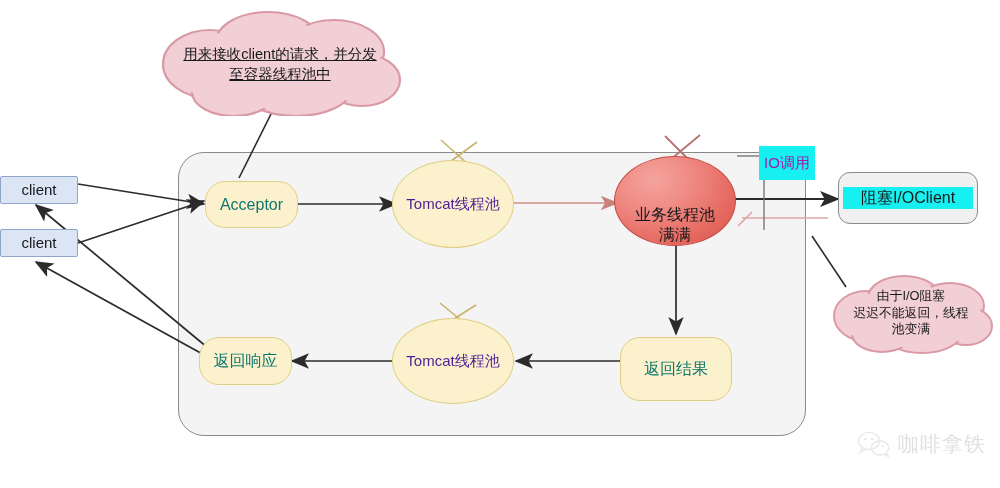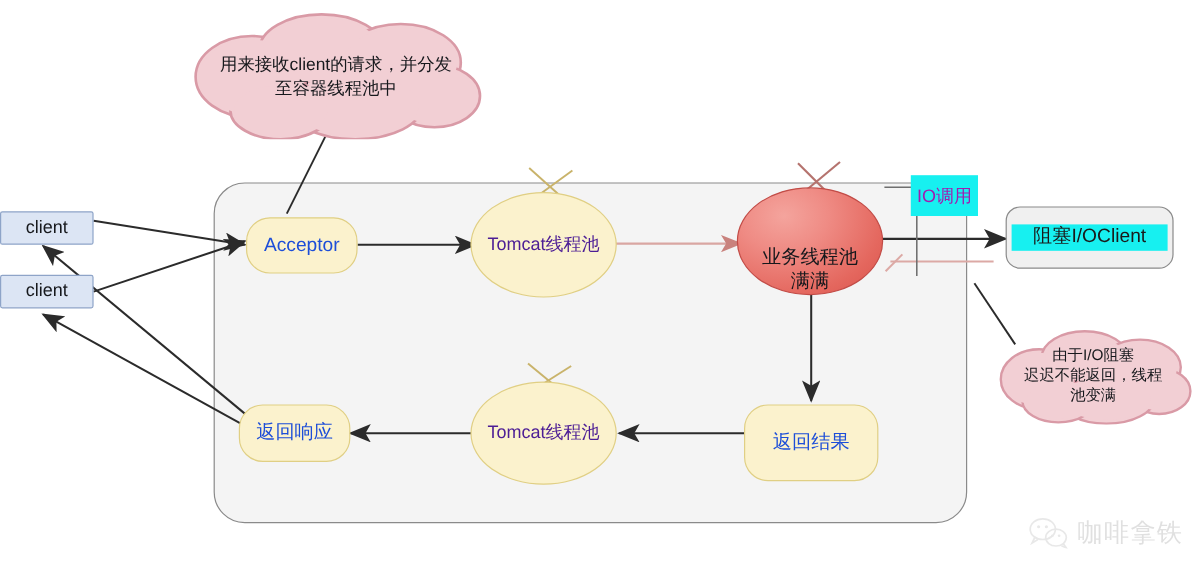--- a/index.html
+++ b/index.html
@@ -17,21 +17,21 @@
   .client-box{
     background:#dce5f4;border:1px solid #8ea4c8;border-radius:2px;
     font-size:15px;color:#16181c;justify-content:center;
   }
   .container-box{
     position:absolute;background:#f4f4f4;border:1.6px solid #8a8a8a;
     border-radius:26px;
   }
   .yellow-box{
     background:#fbf2cd;border:1.7px solid #e0cf84;border-radius:20px;
-    font-size:16px;color:#1d4ed8;
+    font-size:16px;color:#0f766e;
   }
   .yellow-ellipse{
     background:#fbf2cd;border:1.7px solid #e0cf84;border-radius:50%;
     font-size:15px;color:#4c1d95;
   }
   .red-ellipse{
     border-radius:50%;
     border:1.5px solid #c24c47;
     font-size:16px;color:#16181c;
     background:radial-gradient(ellipse at 32% 26%, #f4a49d 0%, #ef8b84 32%, #e4675e 72%, #d9534c 100%);
@@ -160,21 +160,21 @@
       </g>
       <g fill="#f2cfd4">
         <ellipse cx="62" cy="56" rx="44" ry="31"></ellipse>
         <ellipse cx="120" cy="34" rx="49" ry="27"></ellipse>
         <ellipse cx="186" cy="44" rx="47" ry="29"></ellipse>
         <ellipse cx="214" cy="72" rx="35" ry="23"></ellipse>
         <ellipse cx="148" cy="80" rx="53" ry="25"></ellipse>
         <ellipse cx="86" cy="84" rx="39" ry="21"></ellipse>
       </g>
     </svg>
-    <div class="ctext" style="padding-top:2px;">
+    <div class="ctext" style="padding-top:2px;text-decoration:underline;">
       <span>用来接收client的请求，并分发</span>
       <span>至容器线程池中</span>
     </div>
   </div>
 
   <div class="cloud small" style="left:826px;top:272px;width:170px;height:82px;">
     <svg viewBox="0 0 170 82" width="170" height="82">
       <g fill="#f2cfd4" stroke="#d99aa6" stroke-width="2">
         <ellipse cx="40" cy="44" rx="32" ry="25"></ellipse>
         <ellipse cx="78" cy="26" rx="36" ry="22"></ellipse>

